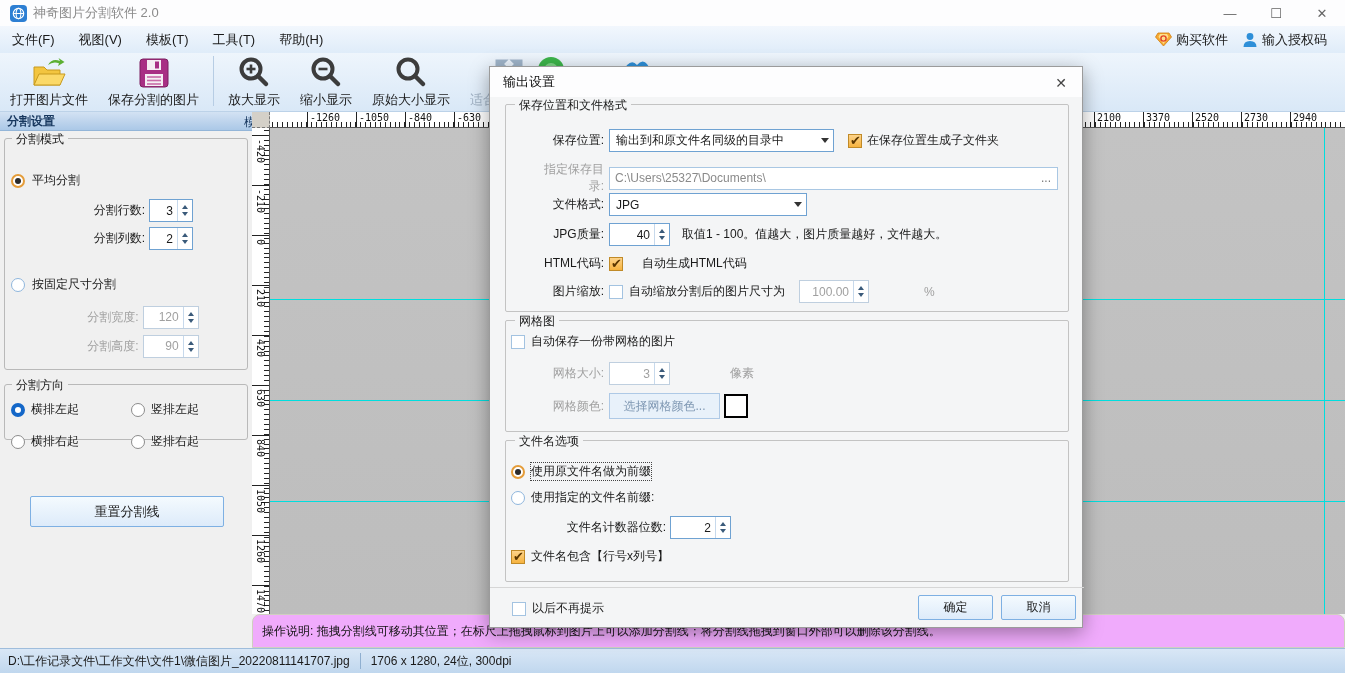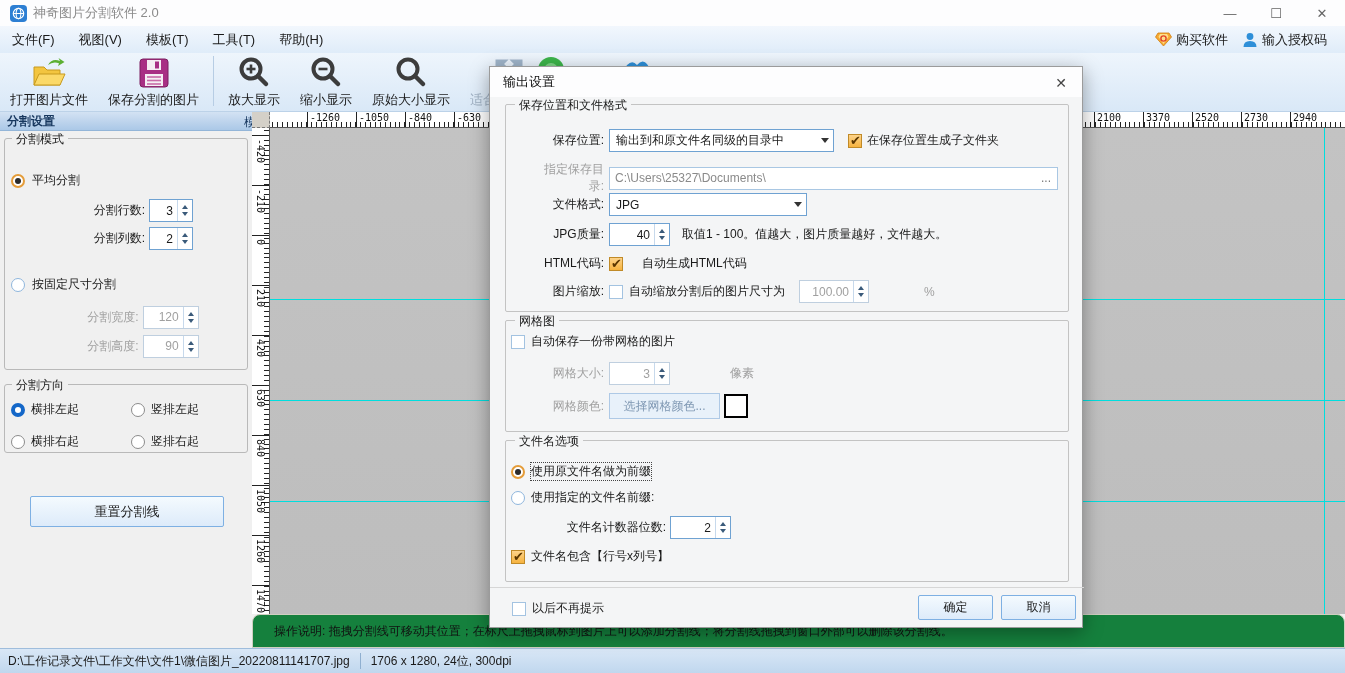--- a/index.html
+++ b/index.html
@@ -66,22 +66,22 @@
   .htick.major { height:16px; }
   .hlab { position:absolute; top:0; font-family:"DejaVu Sans Mono",monospace; font-size:10px; color:#111; }
   .vtick { position:absolute; right:0; height:1px; background:#222; width:5px; }
   .vtick.major { width:18px; }
   .vlab { position:absolute; left:2px; font-family:"DejaVu Sans Mono",monospace; font-size:10px; color:#111;
     transform-origin:0 0; transform:rotate(90deg) translateY(-12px); white-space:nowrap; }
   .canvas { position:absolute; left:18px; top:16px; width:1075px; height:486px; background:linear-gradient(#c3c3c3,#bdbdbd); overflow:hidden; }
   .splitline-h { position:absolute; left:0; width:100%; height:1px; }
   .splitline-v { position:absolute; top:0; height:100%; width:1px; }
 
-  .instruction { position:absolute; left:0; top:502px; width:1093px; height:34px; background:#15803d;
-    border:1px solid #cfcfc0; border-radius:8px 8px 0 0; display:flex; align-items:center; padding-left:21px; color:#111; }
+  .instruction { position:absolute; left:0; top:502px; width:1093px; height:34px; background:#f0abfc;
+    border:1px solid #cfcfc0; border-radius:8px 8px 0 0; display:flex; align-items:center; padding-left:9px; color:#111; }
 
   
   .statusbar { position:absolute; left:0; top:648px; width:1345px; height:25px;
     background:linear-gradient(#d9e7f6,#c0d7ee); border-top:1px solid #9fbddc; display:flex; align-items:center; }
   .statusbar .path { margin-left:8px; }
   .statusbar .ssep { width:1px; height:16px; background:#8fafd0; margin:0 10px; }
 
   
   .dialog { position:absolute; left:489px; top:66px; width:594px; height:562px; background:#f4f5f6;
     border:1px solid #9b9b9b; box-shadow:0 5px 18px rgba(0,0,0,.35); z-index:20; }
@@ -287,21 +287,21 @@
           <span class="val">90</span>
           <span class="arrows">
               <i class="up"></i>
               <i class="dn"></i>
             </span>
         </div>
         <span class="graytxt" style="margin-left:6px;">像素</span>
       </div>
     </div>
 
-    <div class="groupbox" style="left:4px; top:272px; width:244px; height:69px;">
+    <div class="groupbox" style="left:4px; top:272px; width:244px; height:56px;">
       <span class="gb-legend">分割方向</span>
       <div class="rowflex" style="left:6px; top:16px; gap:6px;">
         <span class="rb sel-blue"></span>
         <span>横排左起</span>
       </div>
       <div class="rowflex" style="left:126px; top:16px; gap:6px;">
         <span class="rb gray"></span>
         <span>竖排左起</span>
       </div>
       <div class="rowflex" style="left:6px; top:48px; gap:6px;">

